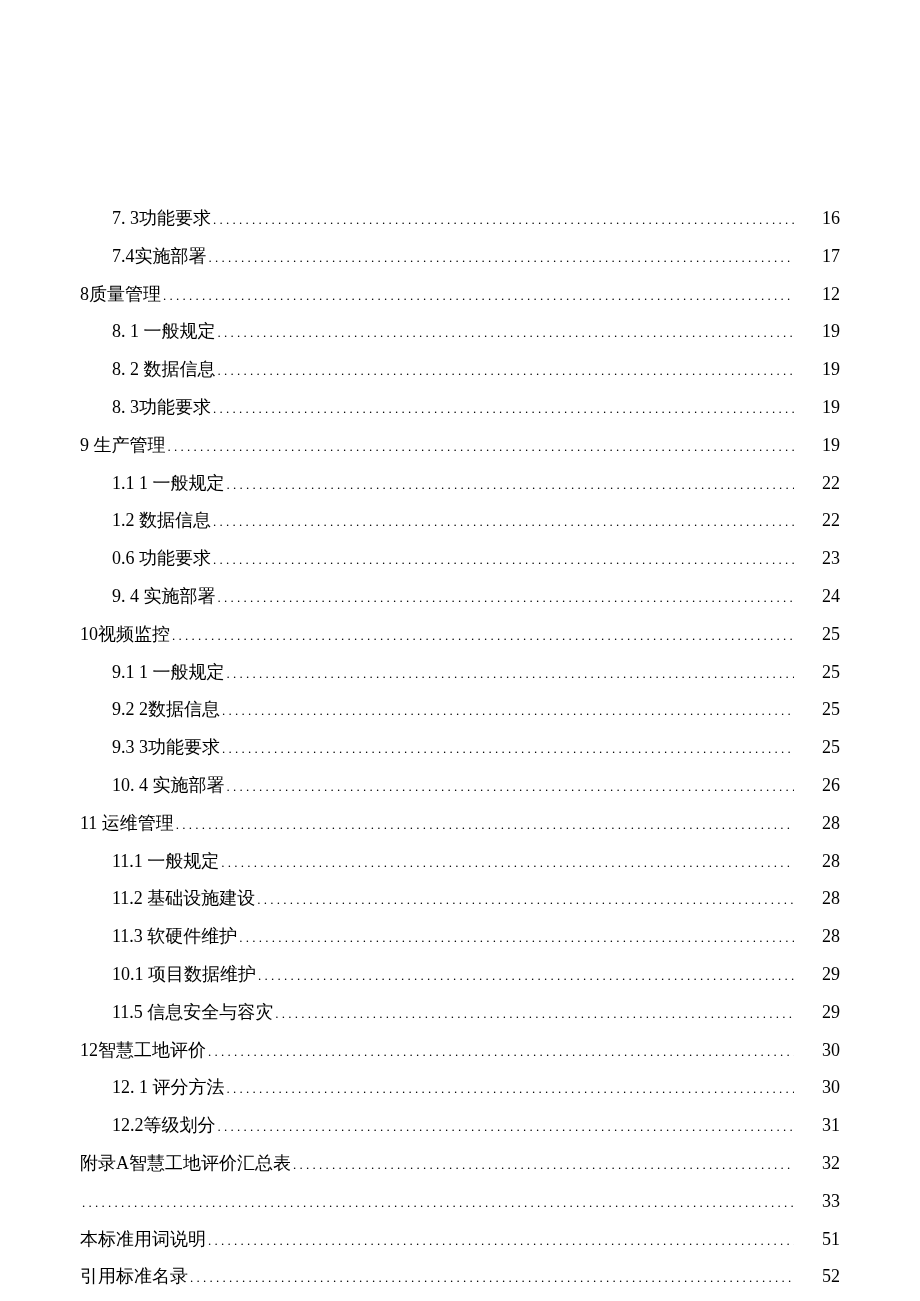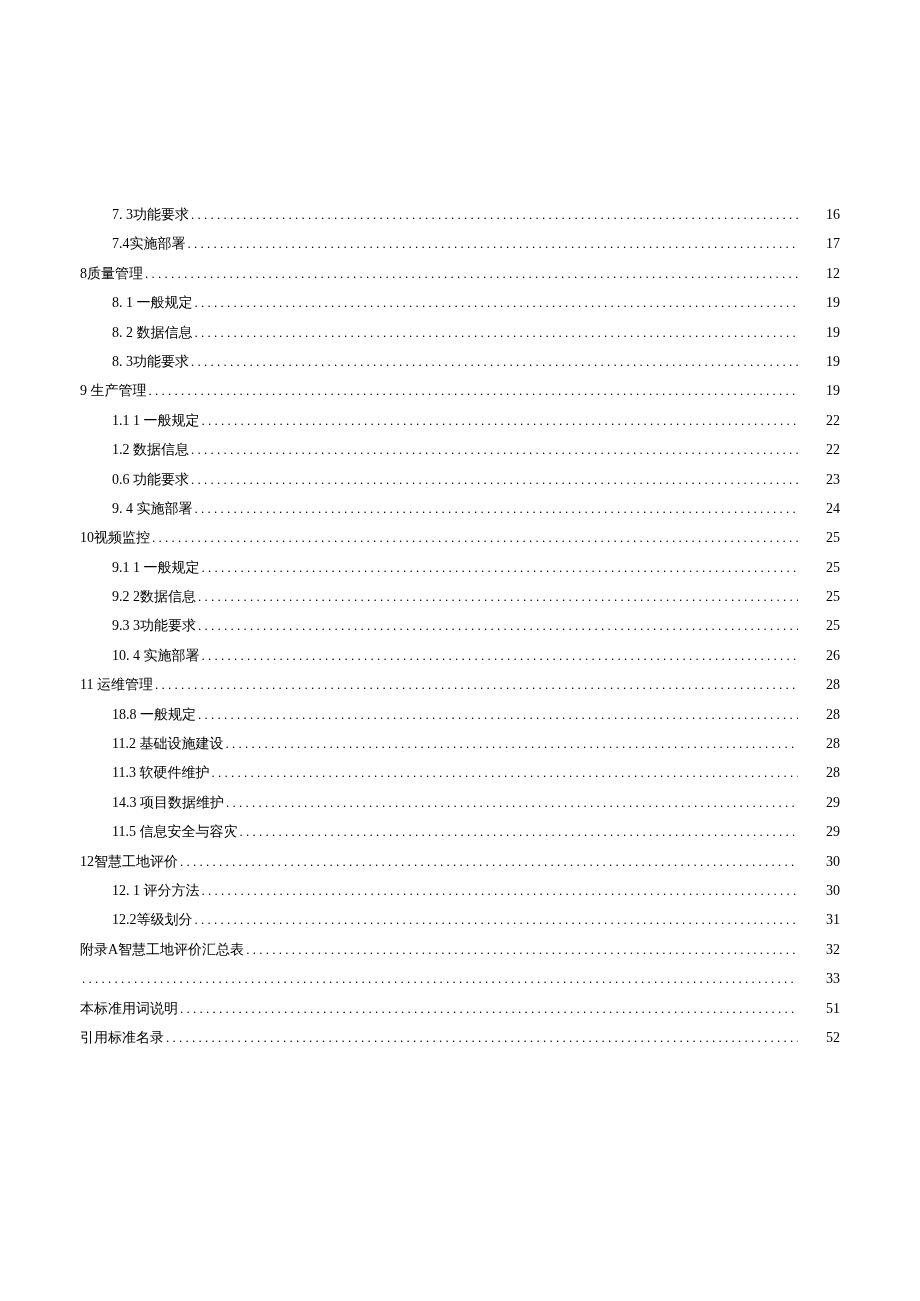--- a/index.html
+++ b/index.html
@@ -10,21 +10,21 @@
     body {
       background: #ffffff;
       font-family: "SimSun", "宋体", serif;
       width: 920px;
       height: 1301px;
       padding-top: 200px;
       padding-left: 80px;
       padding-right: 80px;
     }
     .toc {
-      font-size: 14px;
+      font-size: 18px;
       color: #000;
       line-height: 2.1;
     }
     .toc-row {
       display: flex;
       align-items: baseline;
       white-space: nowrap;
     }
     .toc-row.level-1 {
       margin-left: 0;
@@ -156,39 +156,39 @@
     <span class="toc-page">26</span>
   </div>
 
   <div class="toc-row level-1">
     <span class="toc-label">11 运维管理</span>
     <span class="toc-dots"></span>
     <span class="toc-page">28</span>
   </div>
 
   <div class="toc-row level-2">
-    <span class="toc-label">18.8   一般规定</span>
+    <span class="toc-label">11.1   一般规定</span>
     <span class="toc-dots"></span>
     <span class="toc-page">28</span>
   </div>
 
   <div class="toc-row level-2">
     <span class="toc-label">11.2   基础设施建设</span>
     <span class="toc-dots"></span>
     <span class="toc-page">28</span>
   </div>
 
   <div class="toc-row level-2">
     <span class="toc-label">11.3   软硬件维护</span>
     <span class="toc-dots"></span>
     <span class="toc-page">28</span>
   </div>
 
   <div class="toc-row level-2">
-    <span class="toc-label">14.3   项目数据维护</span>
+    <span class="toc-label">10.1   项目数据维护</span>
     <span class="toc-dots"></span>
     <span class="toc-page">29</span>
   </div>
 
   <div class="toc-row level-2">
     <span class="toc-label">11.5   信息安全与容灾</span>
     <span class="toc-dots"></span>
     <span class="toc-page">29</span>
   </div>
 

